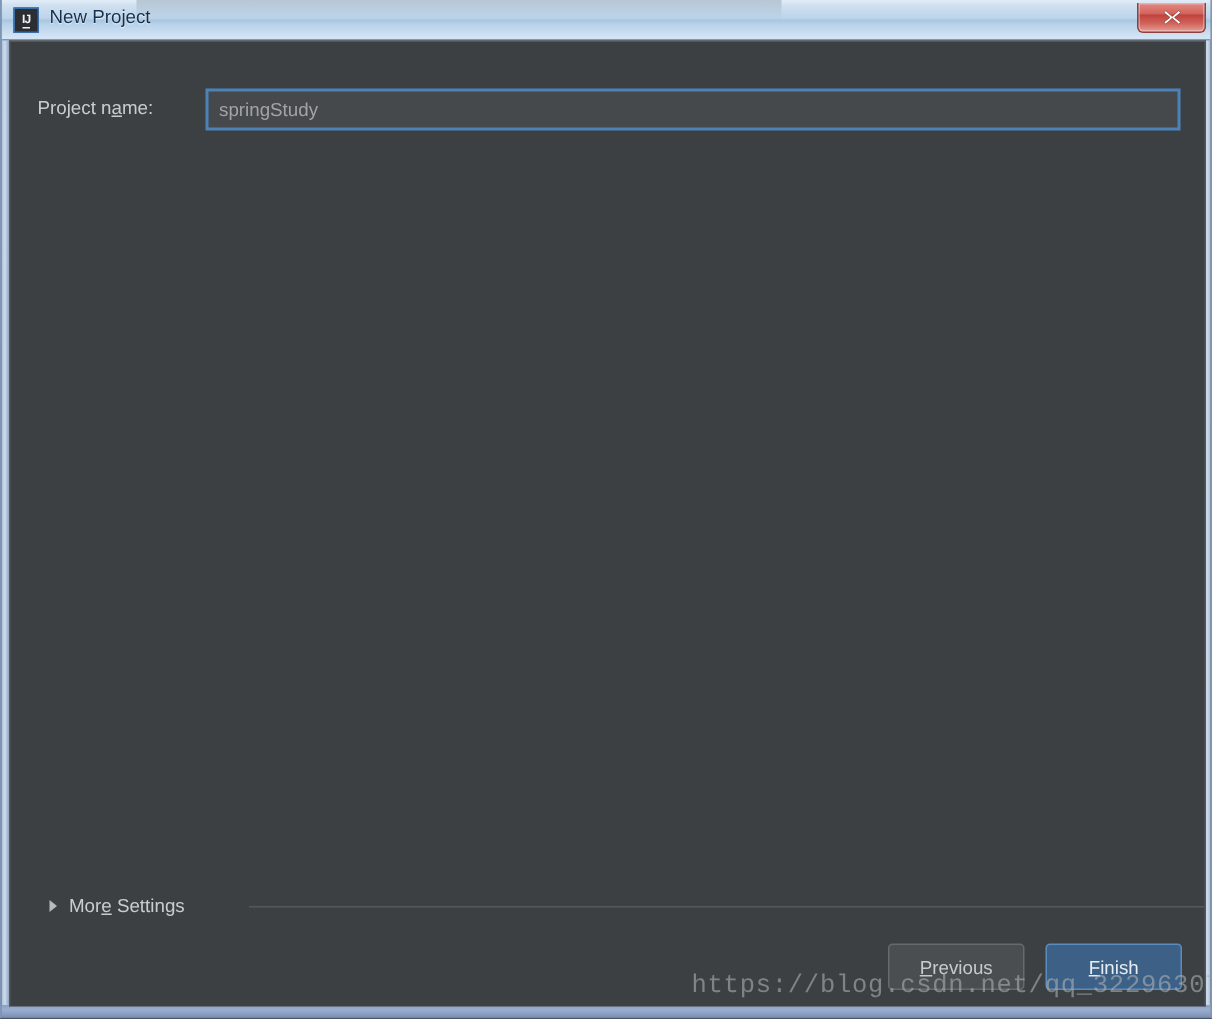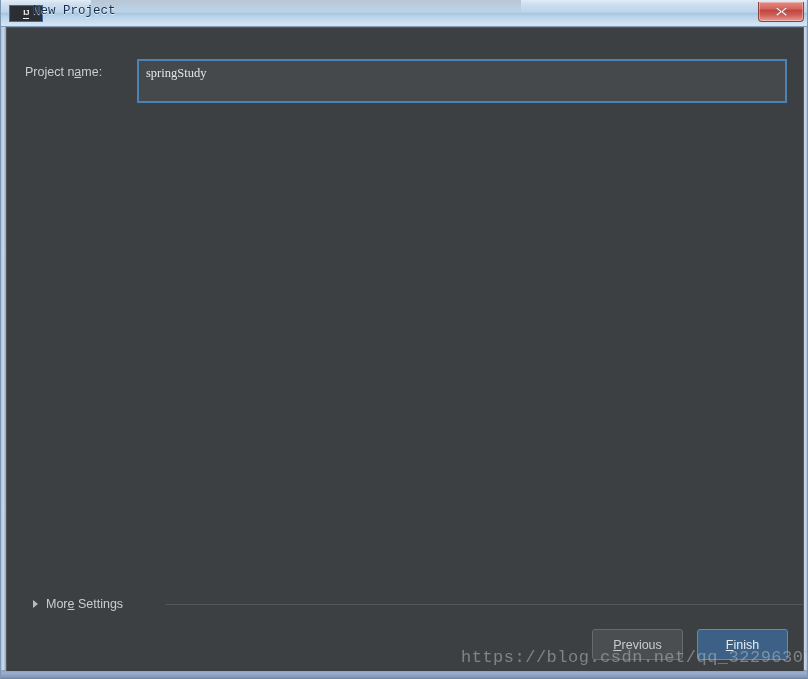--- a/index.html
+++ b/index.html
@@ -58,21 +58,21 @@
   #title-glow {
     position: absolute;
     left: 90px; top: 0;
     width: 430px; height: 13px;
     background: linear-gradient(180deg, rgba(150,168,186,.55), rgba(170,190,210,0));
     pointer-events: none;
   }
   #app-icon {
     position: absolute;
     left: 8px; top: 5px;
-    width: 34px; height: 17px;
+    width: 17px; height: 17px;
     background: #2b2f33;
     border: 1px solid #3a6ea8;
     box-sizing: border-box;
     display: flex;
     align-items: center;
     justify-content: center;
   }
   #app-icon span {
     color: #f2f2f2;
     font-size: 8px;
@@ -81,21 +81,21 @@
     letter-spacing: -0.5px;
     line-height: 1;
     border-bottom: 1px solid #f2f2f2;
     padding-bottom: 1px;
   }
   #title-text {
     position: absolute;
     left: 32px; top: 4px;
     font-size: 12.5px;
     color: #14304f;
-    font-family: Liberation Mono, monospace;
+    font-family: Liberation Sans, sans-serif;
     text-shadow: 0 1px 1px rgba(255,255,255,.85);
     white-space: nowrap;
   }
   #close-button {
     position: absolute;
     right: 5px; top: 2px;
     width: 46px; height: 20px;
     border-radius: 0 0 4px 4px;
     box-sizing: border-box;
     border: 1px solid #8f4040;
@@ -145,25 +145,25 @@
     font-family: "Liberation Sans", sans-serif;
     white-space: nowrap;
   }
   .field-label u { text-decoration: underline; }
 
   .text-field {
     position: absolute;
     box-sizing: border-box;
     background: #45494c;
     font-size: 12.5px;
-    color: #e5e5e5;
-    font-family: Liberation Serif, serif;
+    color: #a3a3a3;
+    font-family: Liberation Sans, sans-serif;
     padding: 0 7px;
     line-height: 26px;
-    height: 44px;
+    height: 28px;
     white-space: nowrap;
     overflow: hidden;
     cursor: text;
   }
   #project-name-input {
     left: 130px;
     top: 0;
     width: 650px;
     border: 2px solid #4b82b8;
     background: #45494c;

